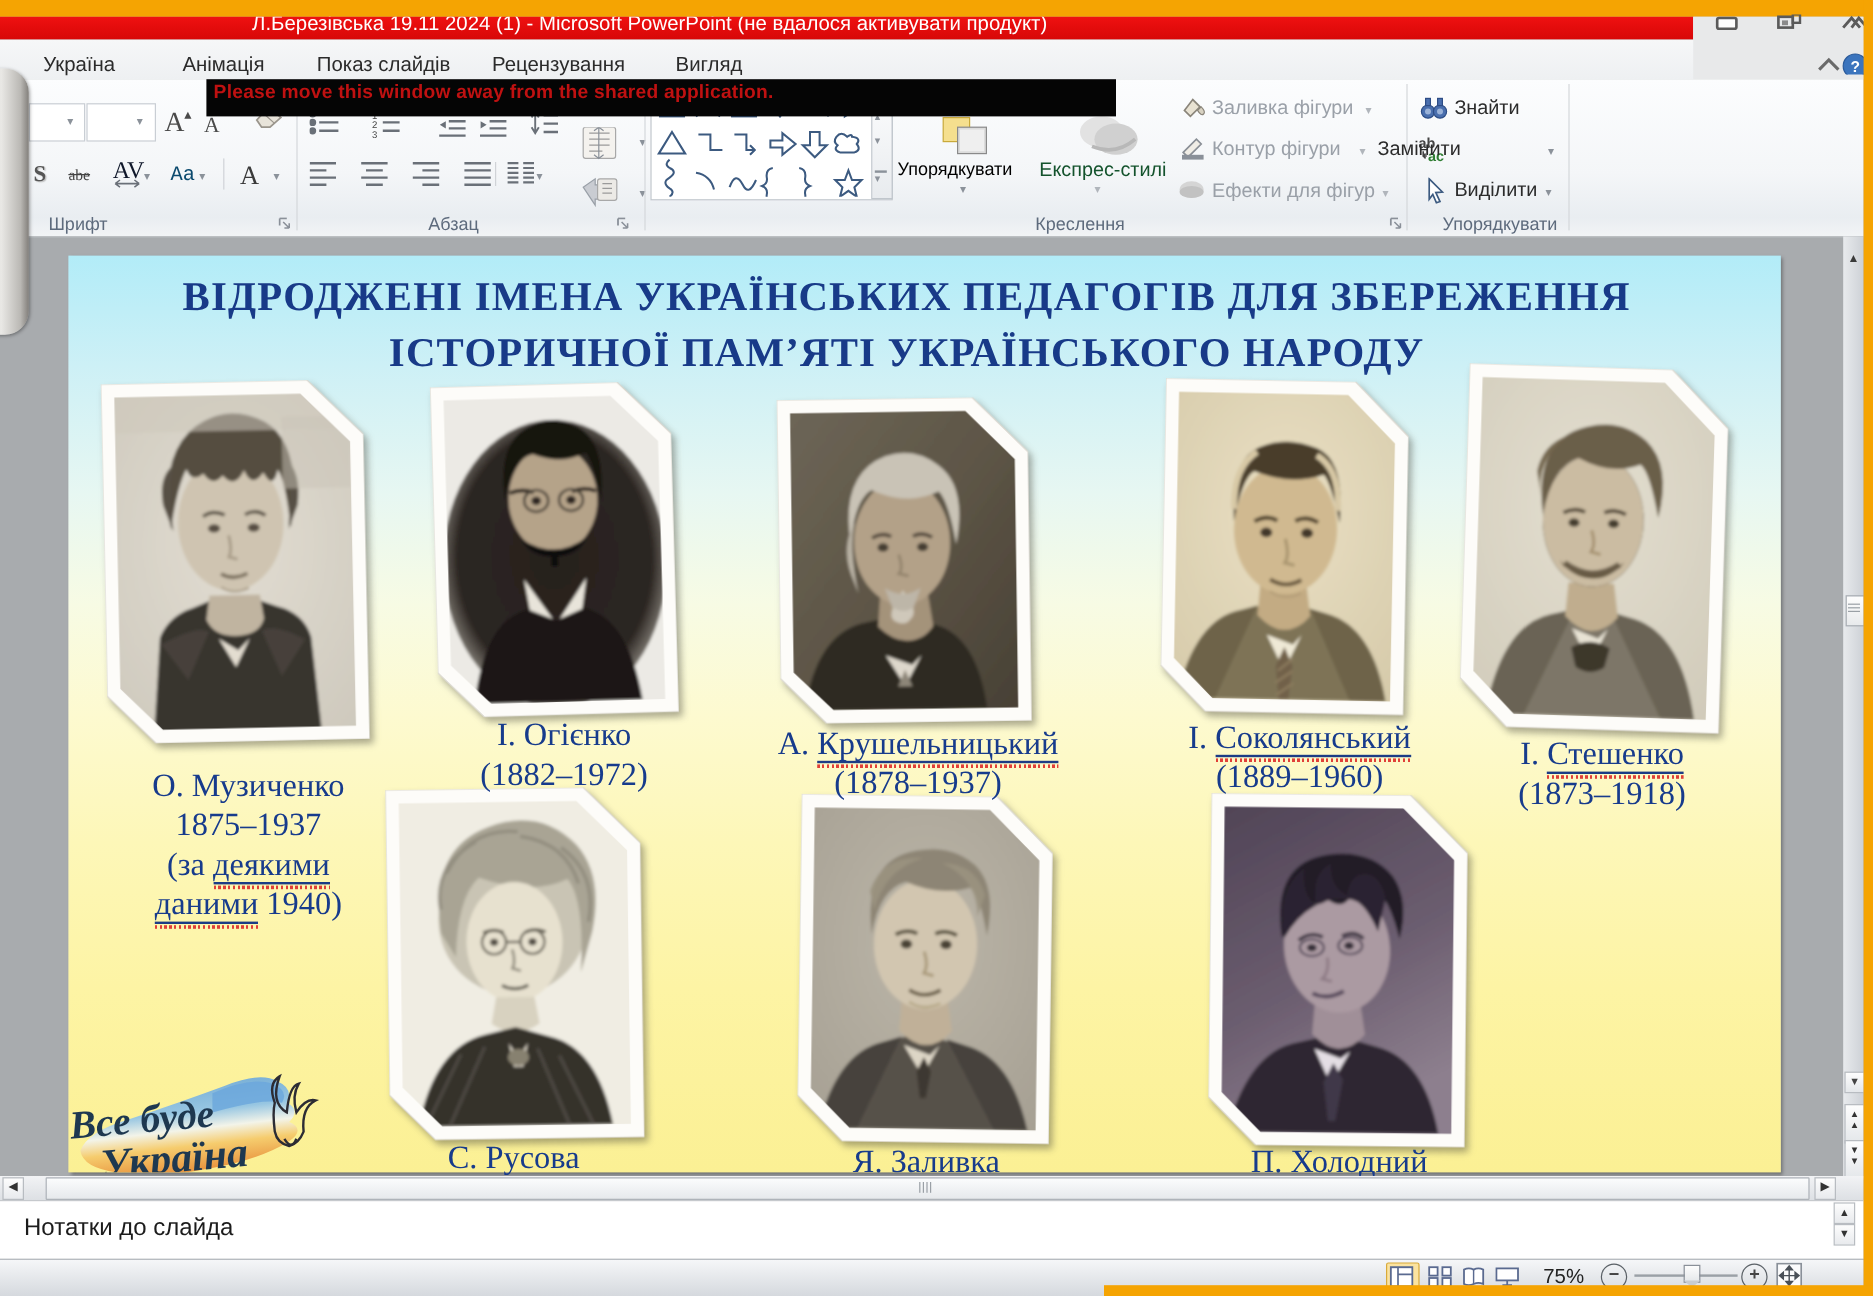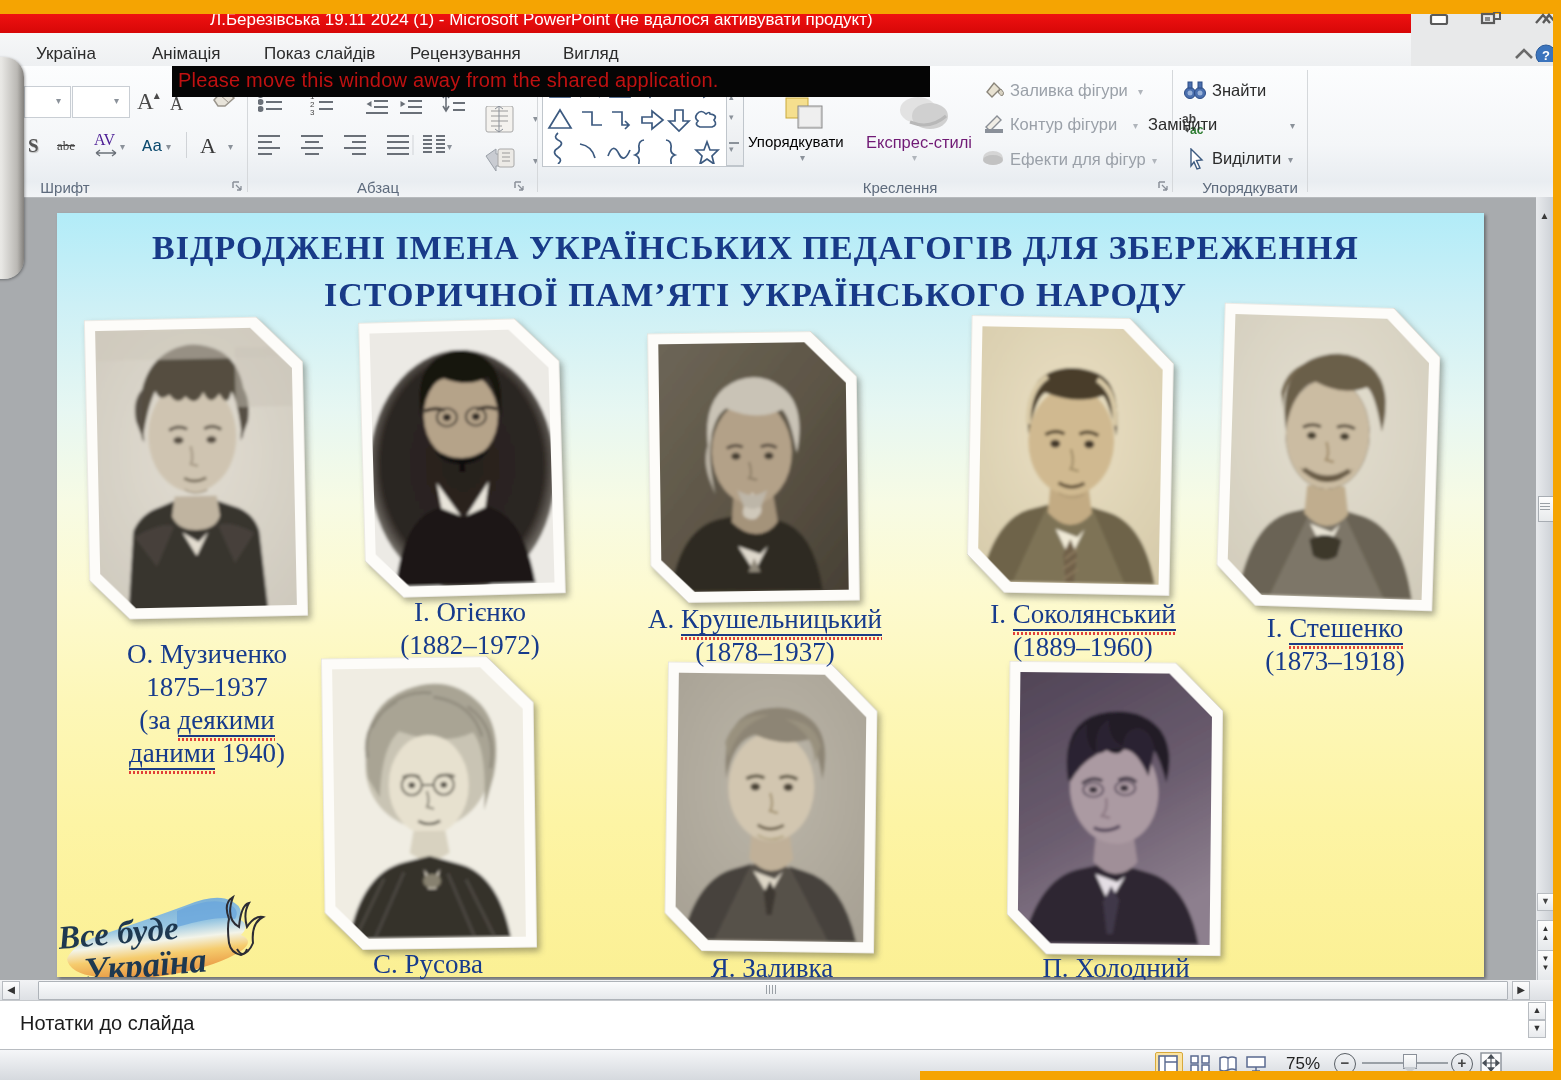--- a/index.html
+++ b/index.html
@@ -371,21 +371,21 @@
 <div class="abs" style="left:72px;top:86px;width:56px;height:30px;background:#fff;border:1px solid #c9ced4"></div>
 <div class="abs dd" style="left:114px;top:95px">▾</div>
 <div class="abs" style="left:137px;top:88px;color:#4a4a4a;font-size:23px;font-family:'Liberation Serif'">A<span style="font-size:12px;vertical-align:10px">▴</span></div>
 <div class="abs" style="left:170px;top:94px;color:#4a4a4a;font-size:18px;font-family:'Liberation Serif'">A</div>
 <svg class="abs" style="left:210px;top:84px" width="30" height="24" viewBox="0 0 30 24">
     <path d="M4 16 L14 5 L24 14 L15 22 L8 22 Z" fill="#e8e4da" stroke="#9a958c" stroke-width="1.5"></path>
     <path d="M9 10 L19 19" stroke="#9a958c"></path>
   </svg>
 <div class="abs" style="left:28px;top:135px;color:#555;font-size:19px;font-family:'Liberation Serif';font-weight:bold;text-shadow:1px 1px 1px #bbb">S</div>
 <div class="abs" style="left:57px;top:138px;color:#444;font-size:13px;font-family:'Liberation Serif';text-decoration:line-through">abe</div>
-<div class="abs" style="left:94px;top:131px;color:#4c1d95;font-size:16px;font-family:'Liberation Serif'">AV</div>
+<div class="abs" style="left:94px;top:131px;color:#0f172a;font-size:20px;font-family:'Liberation Serif'">AV</div>
 <svg class="abs" style="left:93px;top:149px" width="26" height="8" viewBox="0 0 26 8">
     <path d="M3 4 h20 M3 4 l4 -3 M3 4 l4 3 M23 4 l-4 -3 M23 4 l-4 3" stroke="#6a7078" stroke-width="1.3" fill="none"></path>
   </svg>
 <div class="abs dd" style="left:120px;top:141px">▾</div>
 <div class="abs" style="left:142px;top:137px;color:#0c4a6e;font-size:17px;font-family:Liberation Mono, monospace">Aa</div>
 <div class="abs dd" style="left:166px;top:141px">▾</div>
 <div class="abs" style="left:186px;top:132px;width:1px;height:26px;background:#d0d3d7"></div>
 <div class="abs" style="left:200px;top:133px;color:#3a3a3a;font-size:22px;font-family:'Liberation Serif'">A</div>
 <div class="abs dd" style="left:228px;top:141px">▾</div>
 <div class="grp" style="left:30px;top:179px;width:70px">Шрифт</div>
@@ -503,21 +503,21 @@
   <rect x="18" y="10" width="24" height="22" fill="#dcdcdc" stroke="#8a8a8a"></rect>
   <rect x="20" y="12" width="20" height="18" fill="#efefef"></rect>
 </svg>
 <div class="abs" style="left:748px;top:133px;color:#000000;font-size:15px;font-weight:400">Упорядкувати</div>
 <div class="abs dd" style="left:800px;top:152px">▾</div>
 <svg class="abs" style="left:896px;top:94px" width="56" height="38" viewBox="0 0 56 38">
   <ellipse cx="22" cy="16" rx="18" ry="13" fill="#e2e2e2"></ellipse>
   <ellipse cx="34" cy="22" rx="18" ry="13" fill="#d0d0d0"></ellipse>
   <path d="M14 28 q20 8 36 -6" stroke="#b8b8b8" stroke-width="3" fill="none"></path>
 </svg>
-<div class="abs" style="left:866px;top:133px;color:#701a75;font-size:16.5px">Експрес-стилі</div>
+<div class="abs" style="left:866px;top:133px;color:#14532d;font-size:16.5px">Експрес-стилі</div>
 <div class="abs dd" style="left:912px;top:152px;color:#b0b5bb">▾</div>
 <div class="grp" style="left:855px;top:179px;width:90px">Креслення</div>
 <svg class="abs" style="left:1158px;top:181px" width="11" height="11" viewBox="0 0 11 11">
     <path d="M1 1 H7 M1 1 V7" stroke="#8a9099" stroke-width="1.5" fill="none"></path>
     <path d="M4 4 L9 9 M9 9 v-4 M9 9 h-4" stroke="#8a9099" stroke-width="1.3" fill="none"></path>
   </svg>
 
 <svg class="abs" style="left:984px;top:80px" width="22" height="20" viewBox="0 0 22 20">
     <path d="M3 12 L10 3 l6 6 -8 8z" fill="#e8e2d2" stroke="#8a857a" stroke-width="1.4"></path>
     <path d="M14 12 q3 5 5 3 q2 -2 -2 -6z" fill="#d8d2c2" stroke="#8a857a"></path>
@@ -558,21 +558,21 @@
 <div class="abs dd" style="left:1290px;top:120px">▾</div>
 <svg class="abs" style="left:1187px;top:148px" width="20" height="22" viewBox="0 0 20 22">
     <path d="M4 1 L15 12 L9.5 12.5 L13 20 L10 21 L7 14 L4 18 Z" fill="#fff" stroke="#3c5a80" stroke-width="1.4"></path>
   </svg>
 <div class="abs" style="left:1212px;top:149px;color:#2b2b2b;font-size:16.5px">Виділити</div>
 <div class="abs dd" style="left:1288px;top:154px">▾</div>
 <div class="grp" style="left:1195px;top:179px;width:110px">Упорядкувати</div>
 <div class="abs" style="left:1307px;top:70px;width:1px;height:122px;background:#d5d8db"></div>
 
 <div class="abs" style="left:172px;top:66px;width:758px;height:31px;background:#050505"></div>
-<div class="abs" style="left:178px;top:69px;color:#bf1111;font-size:20px;font-weight:normal;white-space:nowrap;letter-spacing:.2px">Please move this window away from the shared application.</div>
+<div class="abs" style="left:178px;top:69px;color:#bf1111;font-size:16px;font-weight:bold;white-space:nowrap;letter-spacing:.2px">Please move this window away from the shared application.</div>
 
 <div class="abs" style="left:-22px;top:57px;width:46px;height:222px;border-radius:20px;background:linear-gradient(90deg,#cccac6,#e9e8e5 50%,#bab8b4 85%,#827f7b);box-shadow:1px 1px 3px rgba(0,0,0,.35)"></div>
 
 <div class="abs" style="left:1536px;top:197px;width:17px;height:783px;background:linear-gradient(90deg,#e8eaed,#cdd1d6)"></div>
 <div class="abs" style="left:1537px;top:208px;width:15px;height:16px;color:#3a3a3a;font-size:10px;text-align:center;line-height:15px">▲</div>
 <div class="abs" style="left:1538px;top:496px;width:14px;height:24px;background:linear-gradient(#fdfdfd,#e8eaec);border:1px solid #a8adb3"></div>
 <div class="abs" style="left:1540px;top:503px;width:10px;height:1px;background:#9aa0a6"></div>
 <div class="abs" style="left:1540px;top:506px;width:10px;height:1px;background:#9aa0a6"></div>
 <div class="abs" style="left:1540px;top:509px;width:10px;height:1px;background:#9aa0a6"></div>
 <div class="abs" style="left:1537px;top:893px;width:15px;height:16px;background:linear-gradient(#fdfdfd,#e4e7ea);border:1px solid #b8bcc1;color:#444;font-size:9px;text-align:center;line-height:15px">▼</div>

